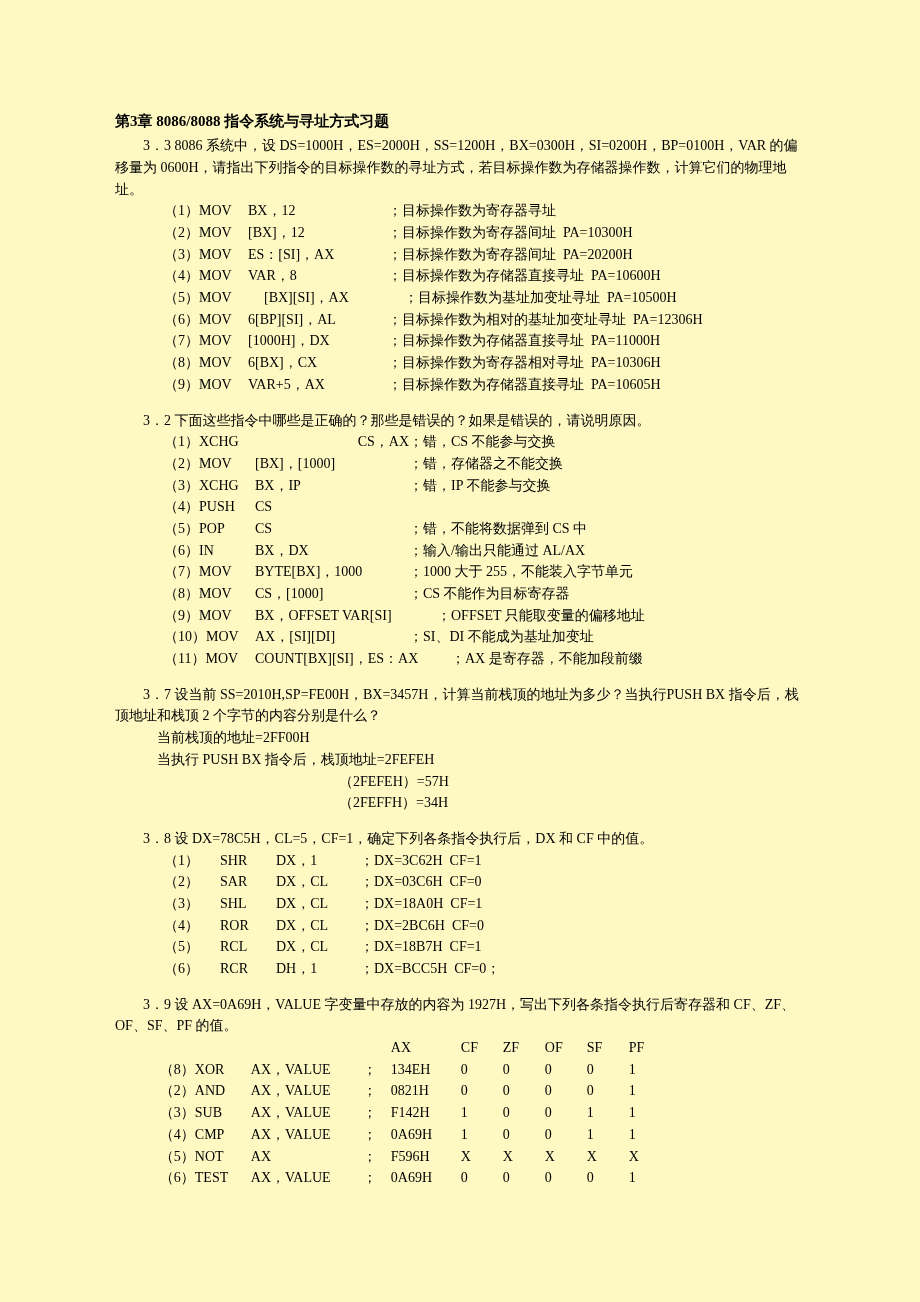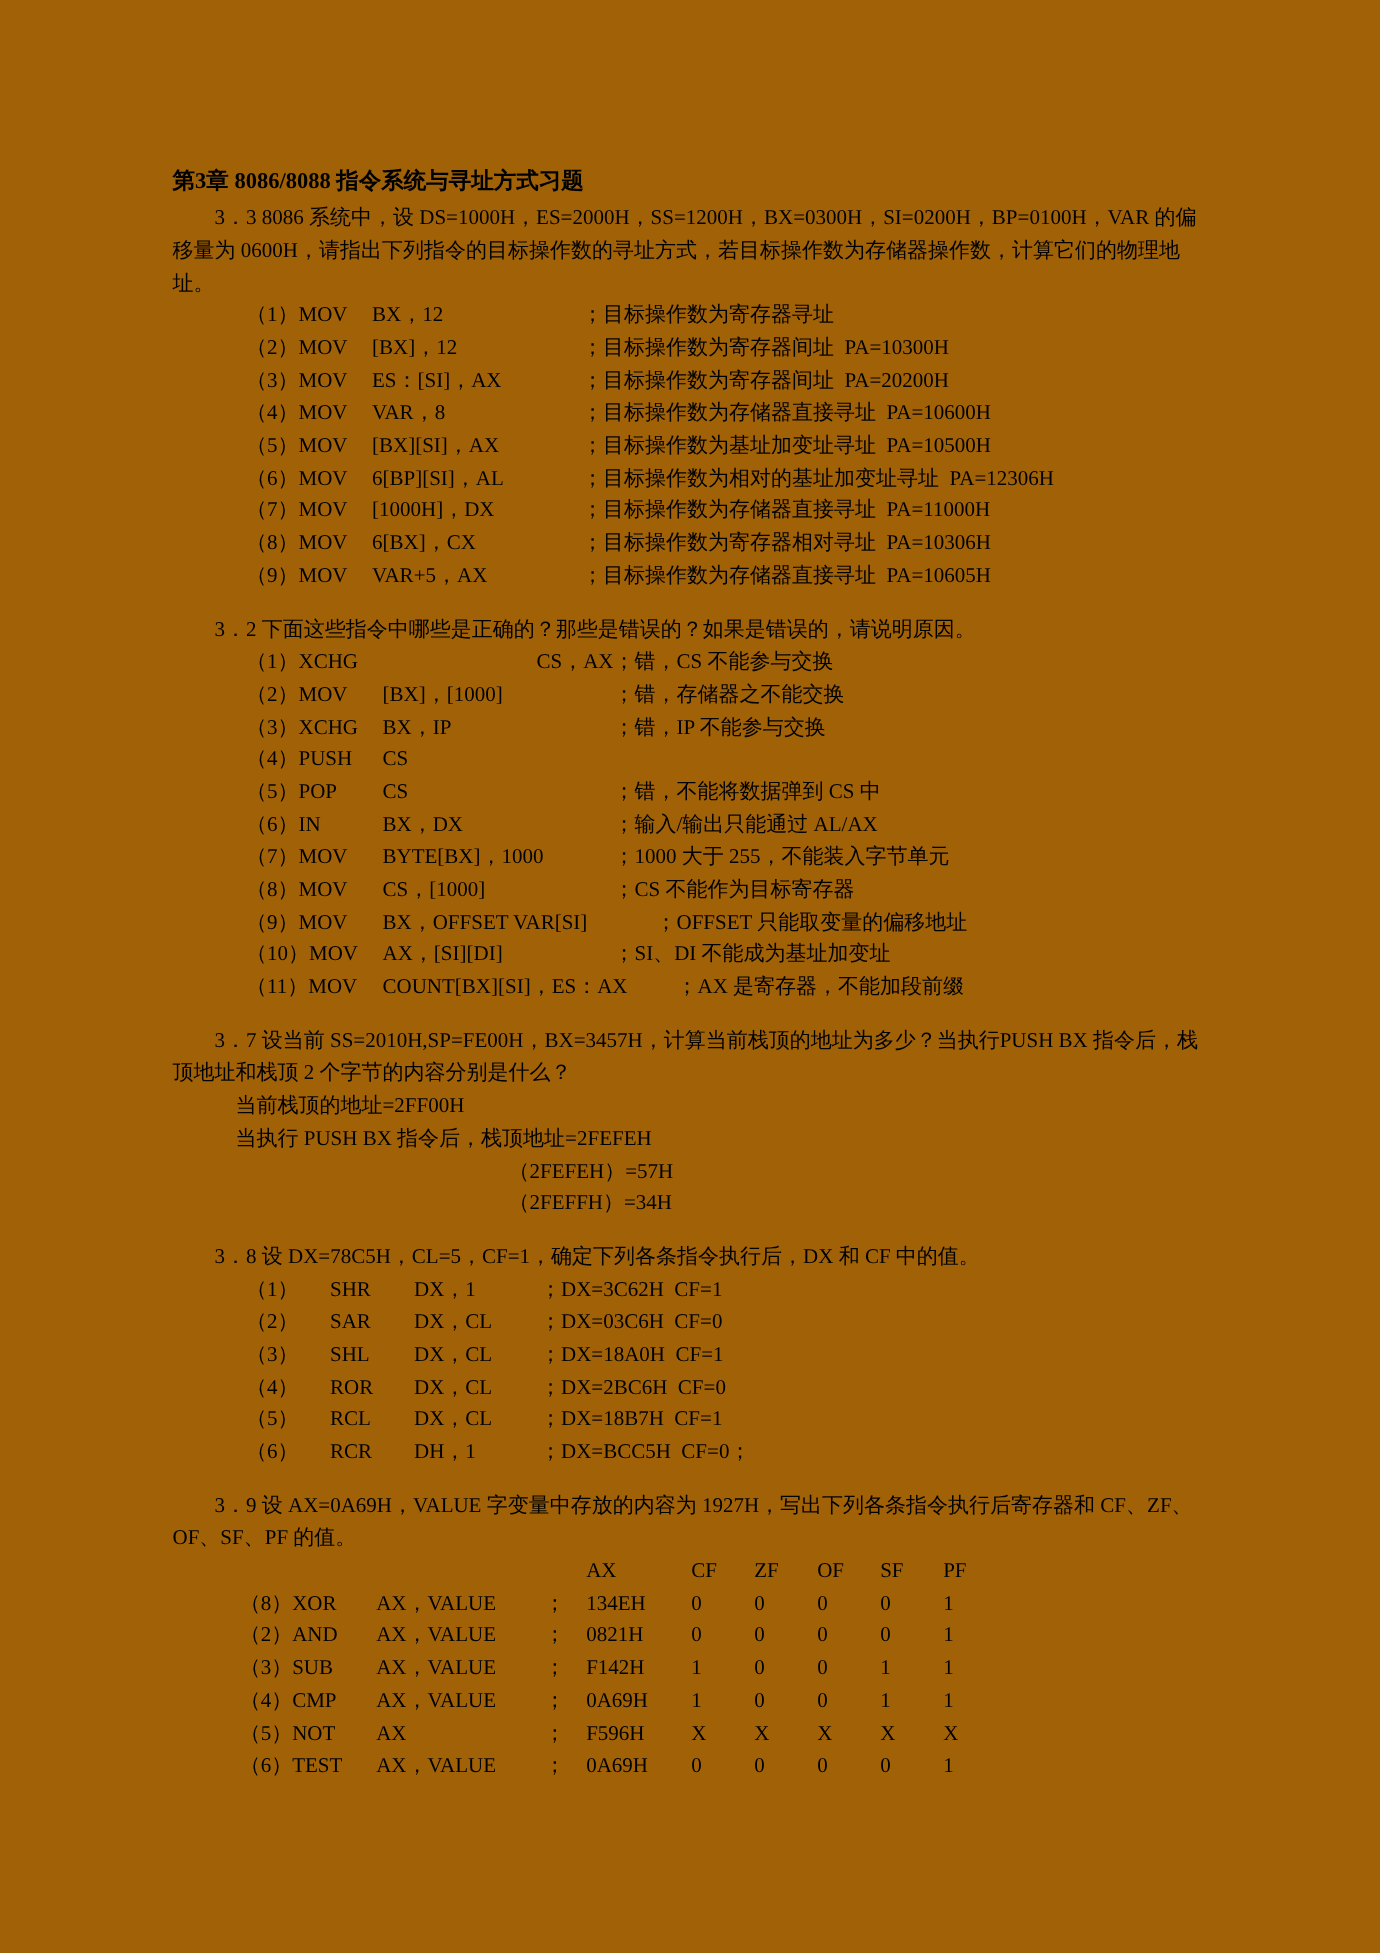--- a/index.html
+++ b/index.html
@@ -9,21 +9,21 @@
     font-family: "SimSun", "Songti SC", serif;
     font-size: 14px;
     color: #000;
     line-height: 1.55;
   }
   .page {
     width: 920px;
     min-height: 1302px;
     box-sizing: border-box;
     padding: 110px 120px 60px 115px;
-    background: #a16207;
+    background: #fef9c3;
   }
   .chapter-title {
     font-weight: bold;
     font-size: 15px;
     margin-bottom: 2px;
   }
   .para {
     text-indent: 2em;
   }
   .block {
@@ -54,21 +54,21 @@
 
   <div class="chapter-title">第3章   8086/8088 指令系统与寻址方式习题</div>
 
   <div class="block">
     <div style="text-indent:2em;">3．3  8086 系统中，设 DS=1000H，ES=2000H，SS=1200H，BX=0300H，SI=0200H，BP=0100H，VAR 的偏移量为 0600H，请指出下列指令的目标操作数的寻址方式，若目标操作数为存储器操作数，计算它们的物理地址。</div>
     <div class="ind-code">
       <div class="mono-row"><span style="display:inline-block;width:6em;">（1）MOV</span><span style="display:inline-block;width:10em;">BX，12</span><span>；目标操作数为寄存器寻址</span></div>
       <div class="mono-row"><span style="display:inline-block;width:6em;">（2）MOV</span><span style="display:inline-block;width:10em;">[BX]，12</span><span>；目标操作数为寄存器间址  PA=10300H</span></div>
       <div class="mono-row"><span style="display:inline-block;width:6em;">（3）MOV</span><span style="display:inline-block;width:10em;">ES：[SI]，AX</span><span>；目标操作数为寄存器间址  PA=20200H</span></div>
       <div class="mono-row"><span style="display:inline-block;width:6em;">（4）MOV</span><span style="display:inline-block;width:10em;">VAR，8</span><span>；目标操作数为存储器直接寻址  PA=10600H</span></div>
-      <div class="mono-row"><span style="display:inline-block;width:6em;">（5）MOV</span><span style="display:inline-block;width:10em;">[BX][SI]，AX</span><span>；目标操作数为基址加变址寻址  PA=10500H</span></div>
+      <div class="mono-row"><span style="display:inline-block;width:6em;">（5）MOV</span><span style="display:inline-block;width:10em;margin-left:16px;">[BX][SI]，AX</span><span>；目标操作数为基址加变址寻址  PA=10500H</span></div>
       <div class="mono-row"><span style="display:inline-block;width:6em;">（6）MOV</span><span style="display:inline-block;width:10em;">6[BP][SI]，AL</span><span>；目标操作数为相对的基址加变址寻址  PA=12306H</span></div>
       <div class="mono-row"><span style="display:inline-block;width:6em;">（7）MOV</span><span style="display:inline-block;width:10em;">[1000H]，DX</span><span>；目标操作数为存储器直接寻址  PA=11000H</span></div>
       <div class="mono-row"><span style="display:inline-block;width:6em;">（8）MOV</span><span style="display:inline-block;width:10em;">6[BX]，CX</span><span>；目标操作数为寄存器相对寻址  PA=10306H</span></div>
       <div class="mono-row"><span style="display:inline-block;width:6em;">（9）MOV</span><span style="display:inline-block;width:10em;">VAR+5，AX</span><span>；目标操作数为存储器直接寻址  PA=10605H</span></div>
     </div>
   </div>
 
   <div class="block sec-gap">
     <div class="para">3．2  下面这些指令中哪些是正确的？那些是错误的？如果是错误的，请说明原因。</div>
     <div class="ind-code2">

